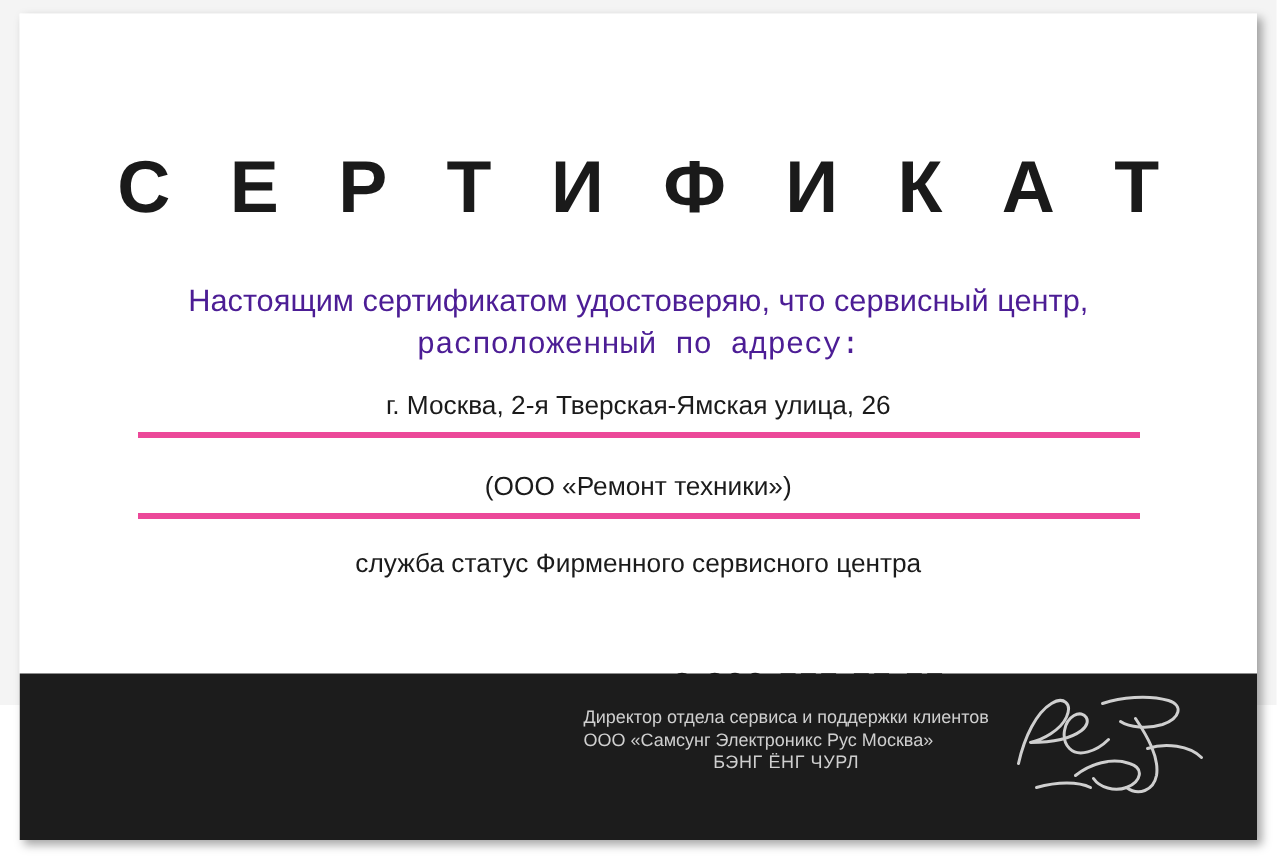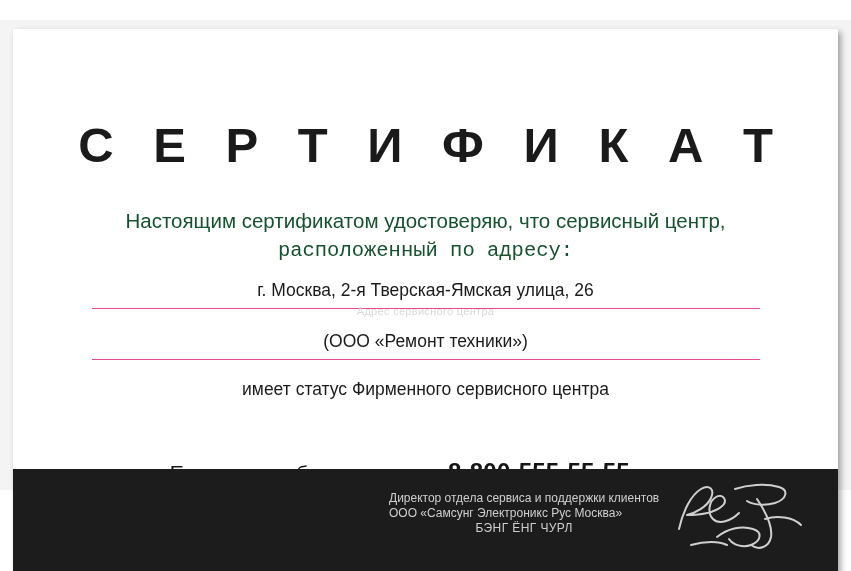--- a/index.html
+++ b/index.html
@@ -12,21 +12,20 @@
     height: 571px;
     font-family: "Liberation Sans", sans-serif;
     overflow: hidden;
   }
   .page {
     position: relative;
     width: 851px;
     height: 470px;
     background: #f4f4f4;
     box-sizing: border-box;
-    margin-top: 20px;
   }
   .certificate {
     position: absolute;
     left: 13px;
     top: 9px;
     width: 825px;
     height: 551px;
     background: #ffffff;
     box-shadow: 3px 3px 6px rgba(0,0,0,0.35);
     overflow: hidden;
@@ -46,40 +45,40 @@
     letter-spacing: 13px;
     color: #1a1a1a;
     margin-top: 88px;
     margin-left: 13px;
     font-family: "Liberation Sans", sans-serif;
     white-space: nowrap;
   }
   .intro {
     text-align: center;
     font-size: 20.5px;
-    color: #14532d;
+    color: #4c1d95;
     line-height: 30px;
     margin-top: 33px;
     padding: 0 96px;
   }
   .intro .line2 {
     display: block;
     font-family: Liberation Mono, monospace;
   }
   .fields {
     margin: 14px auto 0 auto;
     width: 668px;
   }
   .field-row {
     position: relative;
     text-align: center;
     font-size: 17.5px;
     color: #1b1b1b;
     padding-bottom: 7px;
-    border-bottom: 1px solid #ec4899;
+    border-bottom: 4px solid #ec4899;
     margin-bottom: 0;
   }
   .field-row.second {
     margin-top: 22px;
   }
   .field-row .ghost {
     position: absolute;
     left: 0;
     right: 0;
     bottom: -9px;
@@ -163,29 +162,28 @@
       <div class="cert-title">С Е Р Т И Ф И К А Т</div>
 
       <div class="intro">
         <span>Настоящим сертификатом удостоверяю, что сервисный центр,</span>
         <span class="line2">расположенный по адресу:</span>
       </div>
 
       <div class="fields">
         <div class="field-row">
           <span>г. Москва, 2-я Тверская-Ямская улица, 26</span>
-          <span class="ghost">Адрес сервисного центра</span>
         </div>
         <div class="field-row second">
           <span>(ООО «Ремонт техники»)</span>
         </div>
       </div>
 
       <div class="status-line">
-        <span>имеет статус </span><b>Фирменного сервисного центра</b>
+        <span>служба статус </span><b>Фирменного сервисного центра</b>
       </div>
 
       <div class="support">
         <span class="label">Единая служба поддержки : </span><span class="phone">8-800-555-55-55</span><span class="country">(Россия)</span>
       </div>
 
     </div>
 
     <div class="cert-footer">
       <div class="footer-inner">

